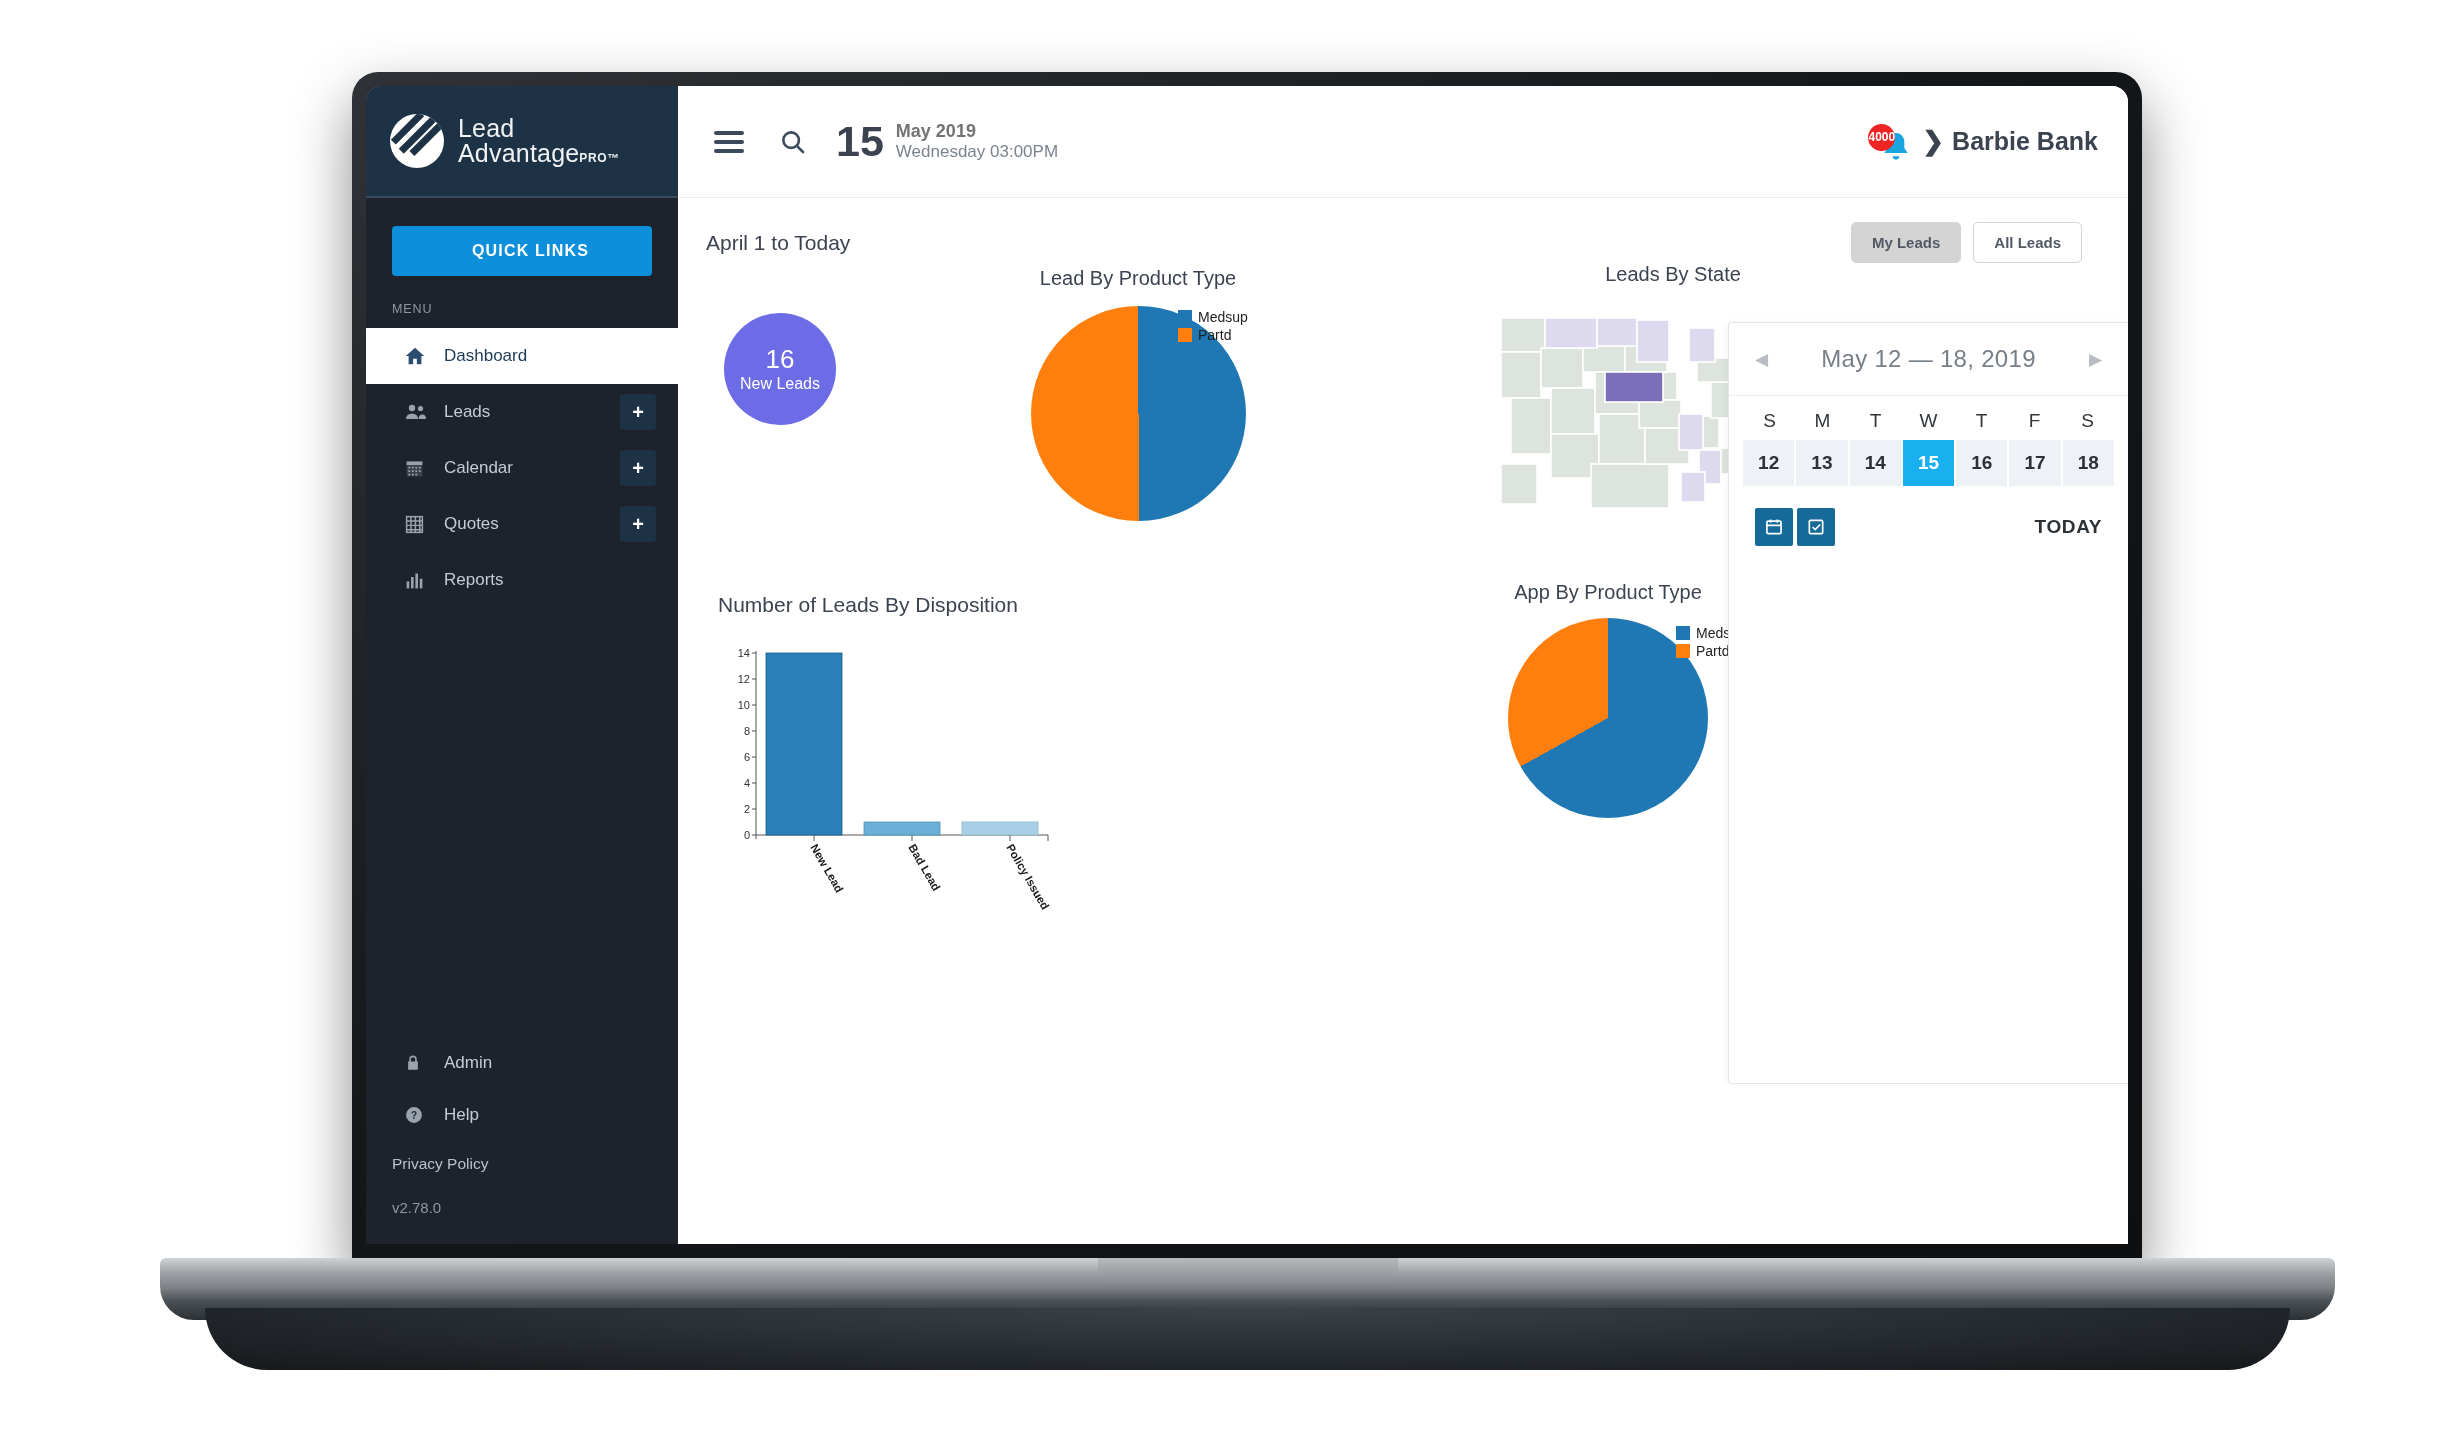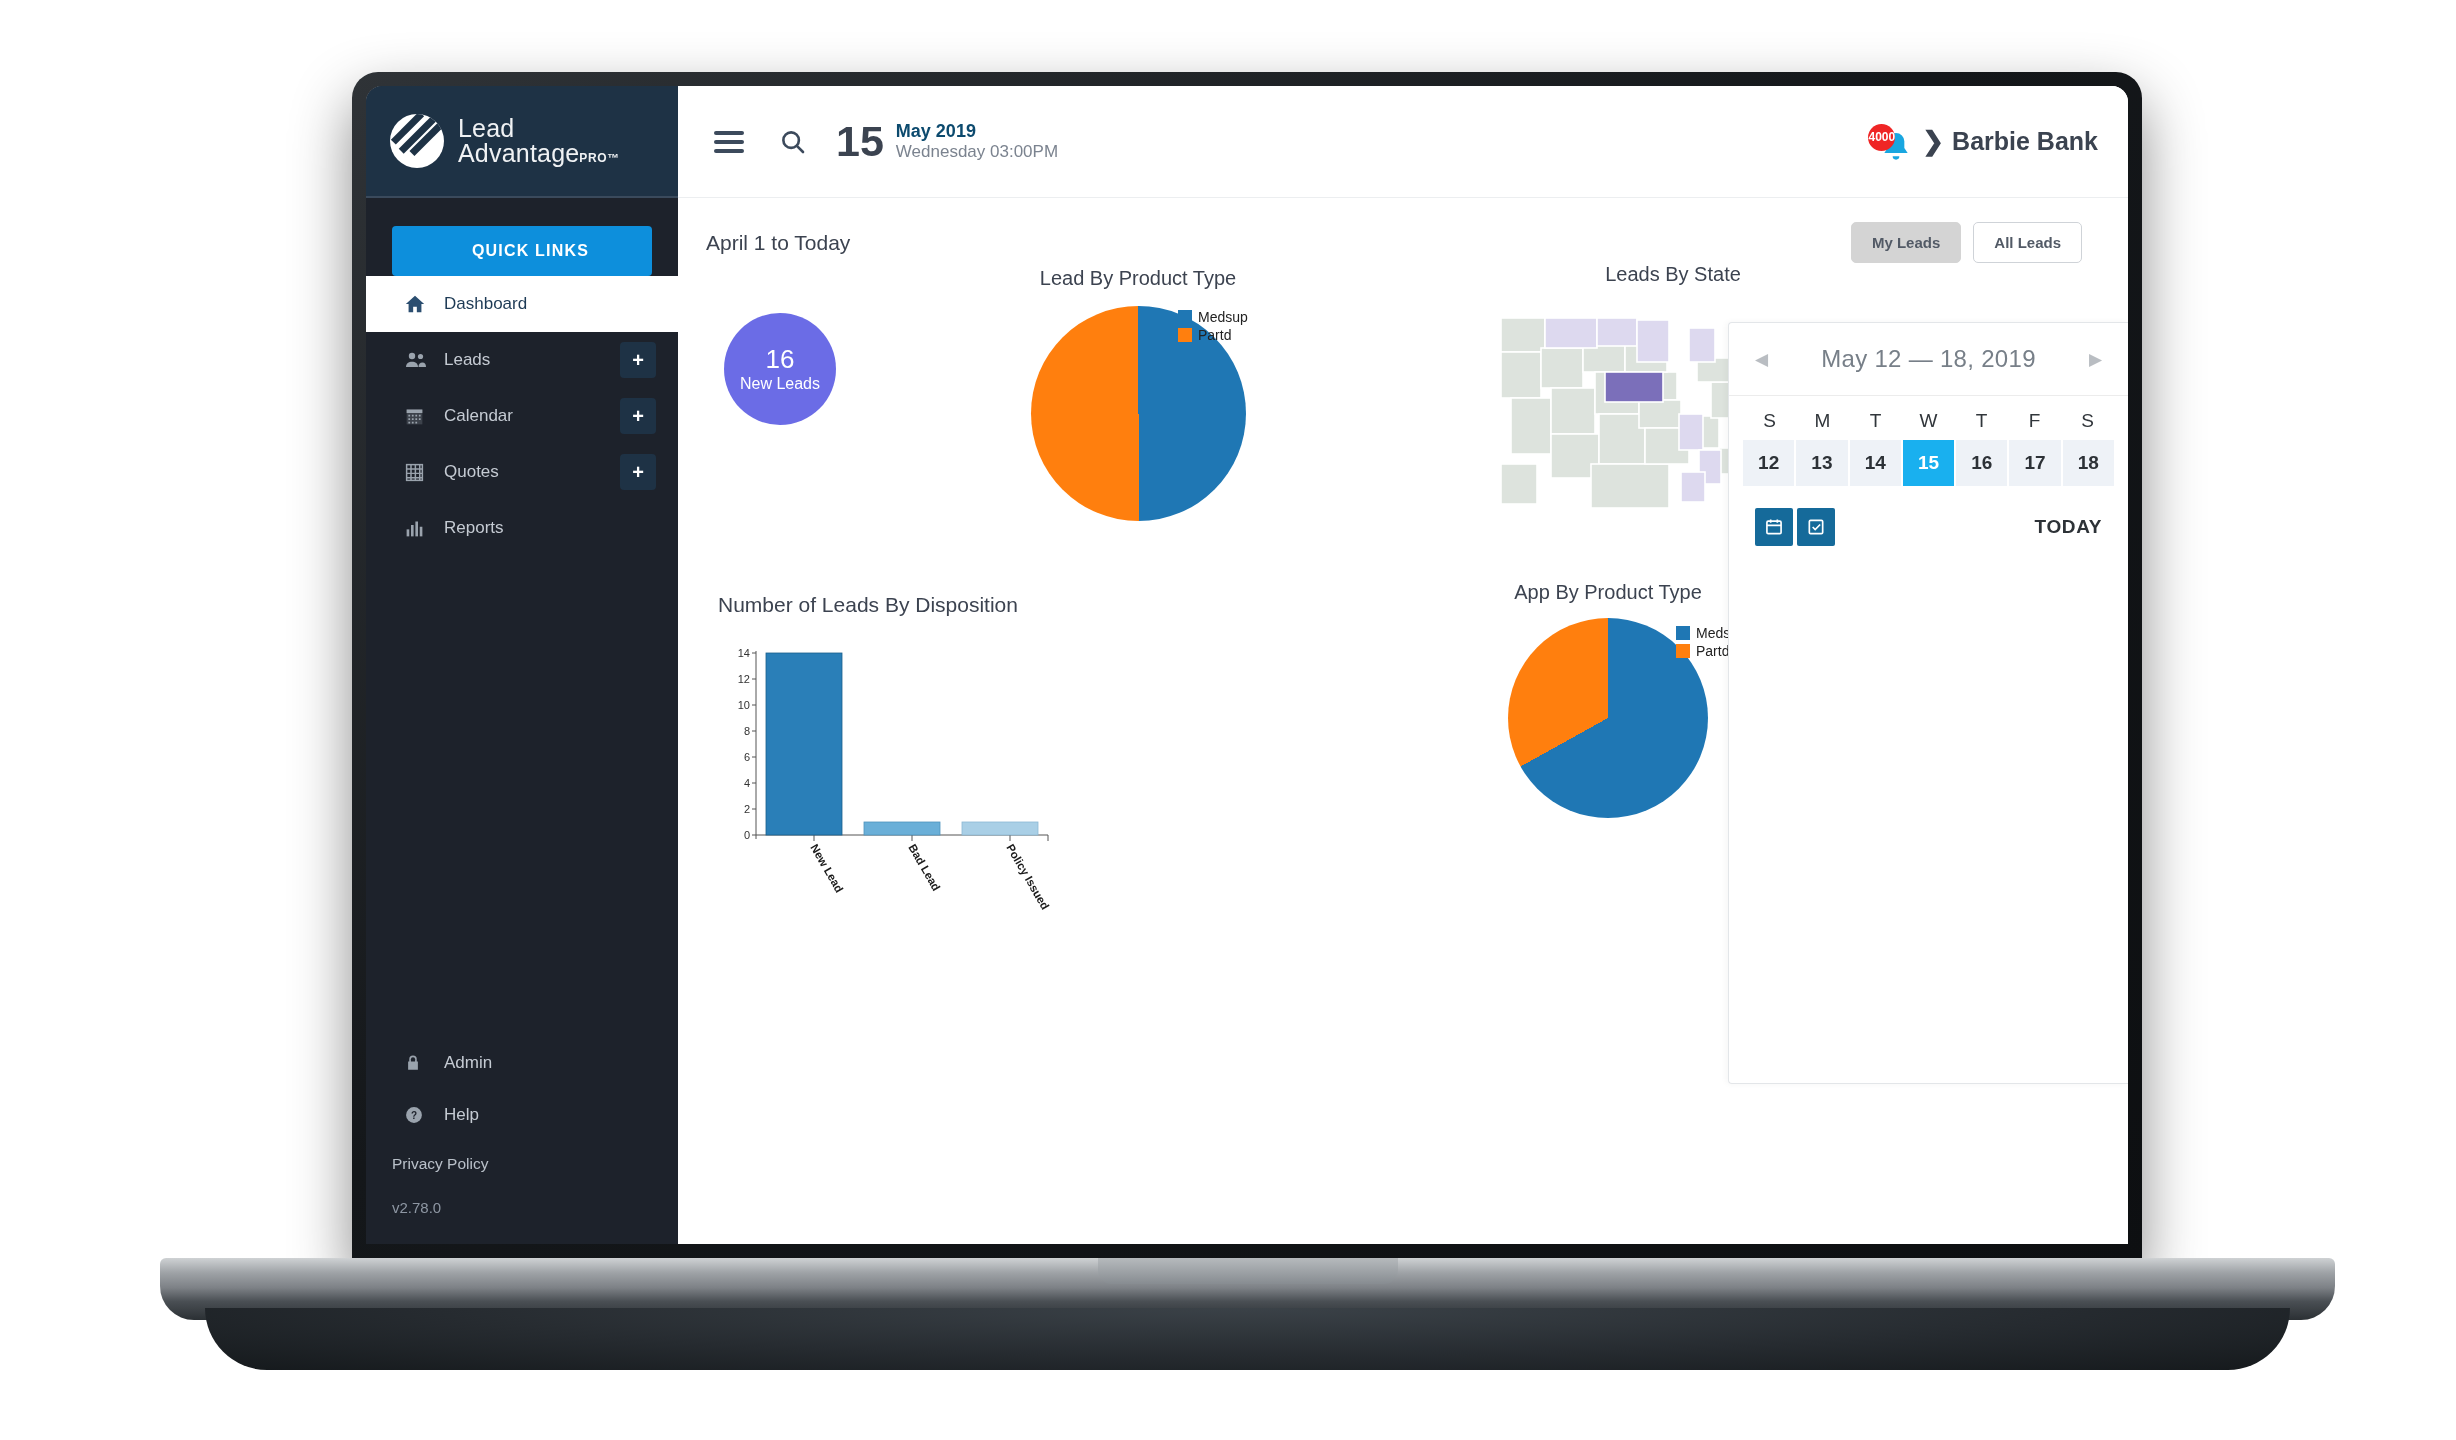--- a/index.html
+++ b/index.html
@@ -116,21 +116,21 @@
     position: absolute; left: 312px; top: 0; right: 0; height: 112px;
     background: #ffffff; display: flex; align-items: center; padding: 0 26px;
     border-bottom: 1px solid #eceef0;
   }
   .hamburger { width: 30px; cursor: pointer; margin-left: 10px; }
   .hamburger span { display:block; height:4px; background:#3c4a5c; border-radius:2px; margin:5px 0; }
   .search-ico { margin-left: 34px; cursor:pointer; color:#3c4a5c; display:flex; }
   .date-wrap { display:flex; align-items:center; margin-left: 28px; gap: 12px; }
   .date-day { font-size: 43px; font-weight: 700; color: #3b4350; line-height: 1; }
   .date-sub  { line-height: 1.18; }
-  .date-sub .m { font-size: 18px; font-weight: 700; color: #0c4a6e; }
+  .date-sub .m { font-size: 18px; font-weight: 700; color: #737373; }
   .date-sub .w { font-size: 17px; font-weight: 400; color: #7b838f; }
   .topbar-right { margin-left:auto; display:flex; align-items:center; gap: 14px; padding-right: 4px; }
   .bell-wrap { position: relative; width: 40px; height: 40px; }
   .bell-badge {
     position:absolute; left: 0px; top: 2px;
     min-width: 27px; height: 27px; border-radius: 50%;
     background: #ef2525; color:#fff; font-size: 12px; font-weight: 700;
     display:flex; align-items:center; justify-content:center; z-index:2;
   }
   .user-name { font-size: 25px; font-weight: 700; color: #3b4350; display:flex; align-items:center; gap: 8px; cursor:pointer; white-space:nowrap; }
@@ -227,20 +227,21 @@
         <div class="brand-text">
           <div class="l1">Lead</div>
           <div class="l2">
             <span>Advantage</span><span class="pro">PRO™</span>
           </div>
         </div>
       </div>
 
       <button class="quick-links">QUICK LINKS</button>
 
+      <div class="menu-label">MENU</div>
 
       <div class="nav-item active">
         <span class="ico">
           <svg width="22" height="22" viewBox="0 0 24 24" fill="currentColor">
               <path d="M12 3 2 12h3v9h5v-6h4v6h5v-9h3z"></path>
             </svg>
         </span>
         <span class="txt">Dashboard</span>
       </div>
 

